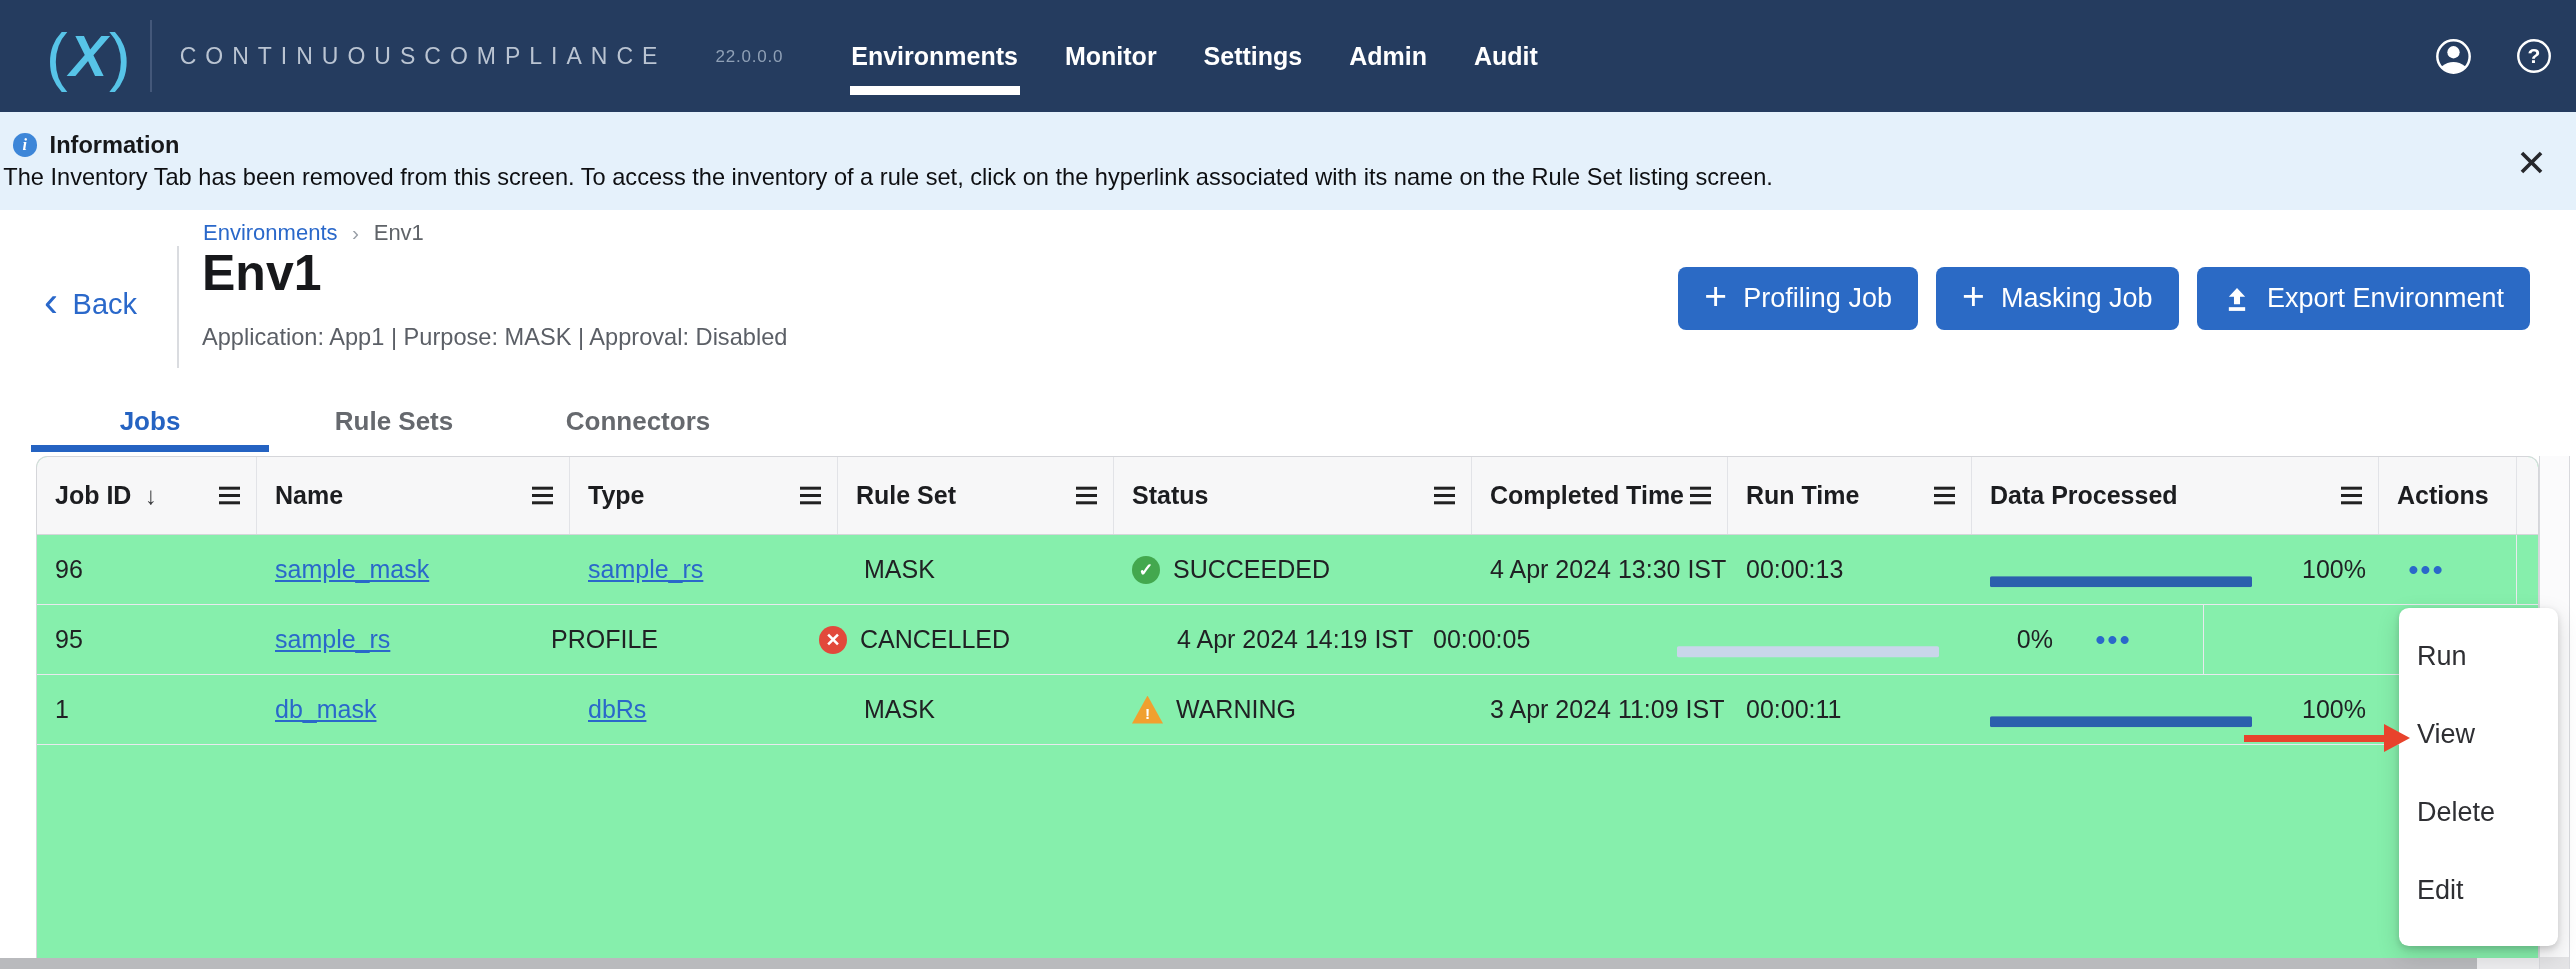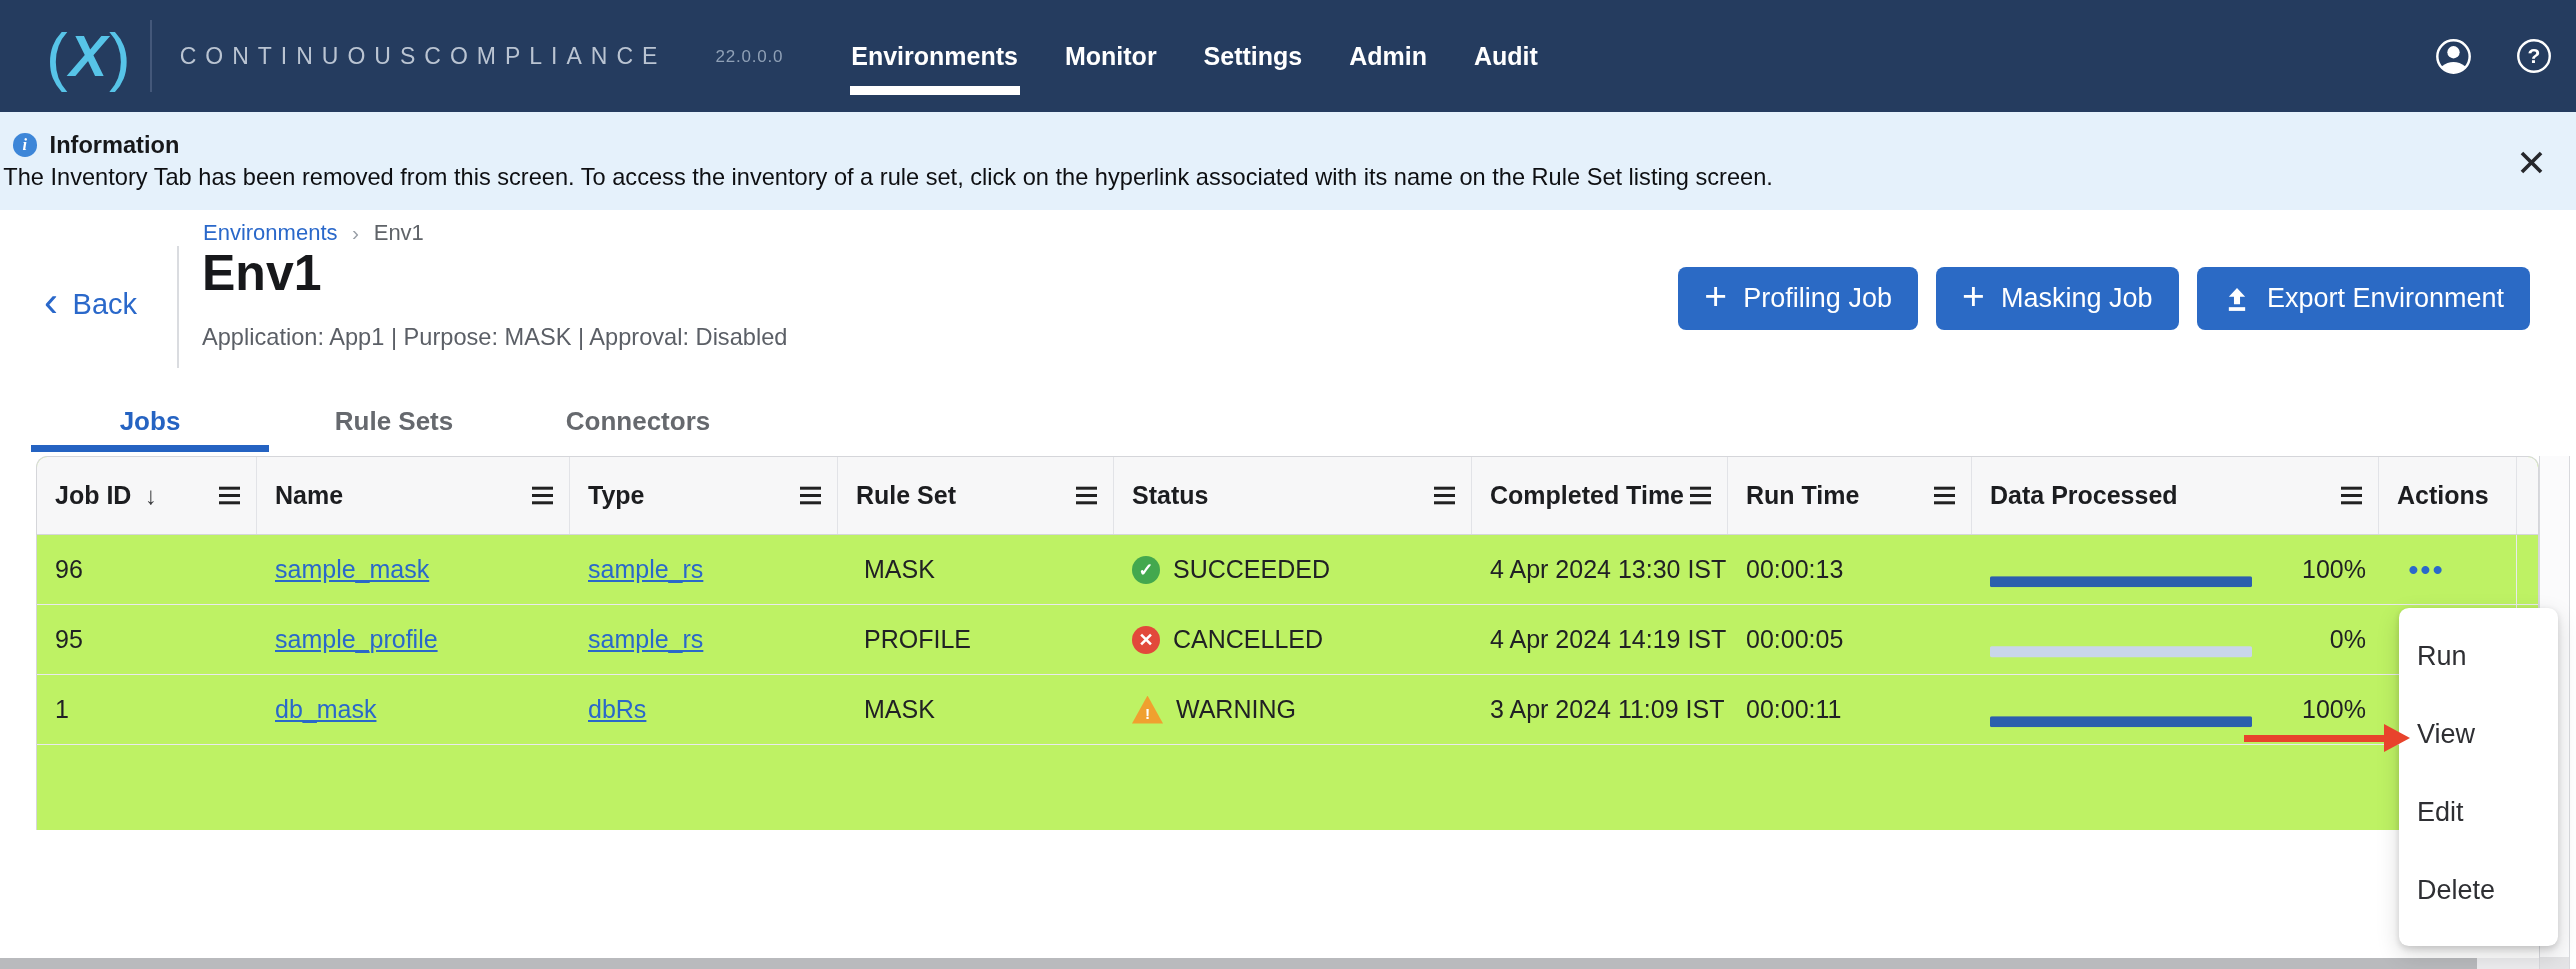--- a/index.html
+++ b/index.html
@@ -56,22 +56,22 @@
   .btn-plus { font-size:39px; font-weight:300; margin-top:-4.1px; }
   .btn svg { display:block; }
 
   .tabs { position:absolute; left:28px; top:185px; display:flex; }
   .tab { width:244px; height:52px; display:flex; align-items:center; justify-content:center;
     font-size:26px; font-weight:700; color:#66696E; position:relative; cursor:pointer; }
   .tab.active { color:#2563C2; }
   .tab.active::after { content:""; position:absolute; left:3.3px; right:3.3px; bottom:-4.9px; height:7.3px; background:#2563C2; }
 
   
-  .jobs-table { position:absolute; left:36px; top:246px; width:2503px; height:374px;
-    background:#bef264; border:0.8px solid #D5D6DA; border-bottom:none; border-radius:11.4px 11.4px 0 0; }
+  .jobs-table { position:absolute; left:36px; top:246px; width:2503px; height:514px;
+    background:#86efac; border:0.8px solid #D5D6DA; border-bottom:none; border-radius:11.4px 11.4px 0 0; }
   .t-header { display:flex; height:78px; background:#F7F7F8; border-bottom:0.8px solid #D5D6DA;
     border-radius:10.6px 10.6px 0 0; }
   .th { display:flex; align-items:center; height:100%; padding-left:18px;
     border-right:0.8px solid #E2E3E7; font-size:25px; font-weight:700; color:#1C1D20; }
   .c1{width:220px} .c2{width:313px} .c3{width:276px} .c4{width:268px} .c5{width:358px}
   .c6{width:256px} .c7{width:244px} .c8{width:407px} .c9{width:137px}
   .cg{flex:1; border-right:none; padding:0;}
   .hbars { margin-left:auto; margin-right:16.3px; width:21px; height:3.3px; background:#222;
     box-shadow:0 -7.3px 0 #222, 0 7.3px 0 #222; flex-shrink:0; cursor:pointer; }
   .sort-icon { font-size:24.4px; color:#3C3D40; margin-left:13px; font-weight:400; cursor:pointer; }
@@ -282,23 +282,20 @@
         </div>
       </div>
       <div class="td c9">
           <span class="ellipsis">•••</span>
         </div>
       <div class="td-gutter"></div>
     </div>
 
     <div class="t-row">
       <div class="td c1">95</div>
-      <div class="td c2">
-          <span class="cell-link">sample_profile</span>
-        </div>
       <div class="td c3">
           <span class="cell-link">sample_rs</span>
         </div>
       <div class="td c4">PROFILE</div>
       <div class="td c5">
         <span class="st-icon st-cancel">✕</span>
         <span>CANCELLED</span>
       </div>
       <div class="td c6">4 Apr 2024 14:19 IST</div>
       <div class="td c7">00:00:05</div>
@@ -344,22 +341,22 @@
         </div>
       <div class="td-gutter"></div>
     </div>
   </div>
 
   <div class="v-scrollbar"></div>
 
   <div class="context-menu">
     <div class="menu-item">Run</div>
     <div class="menu-item">View</div>
+    <div class="menu-item">Delete</div>
     <div class="menu-item">Edit</div>
-    <div class="menu-item">Delete</div>
   </div>
 
   <div class="arrow-line"></div>
   <div class="arrow-head"></div>
 
   <div class="h-scrollbar">
     <div class="h-thumb"></div>
   </div>
 </main>
 

